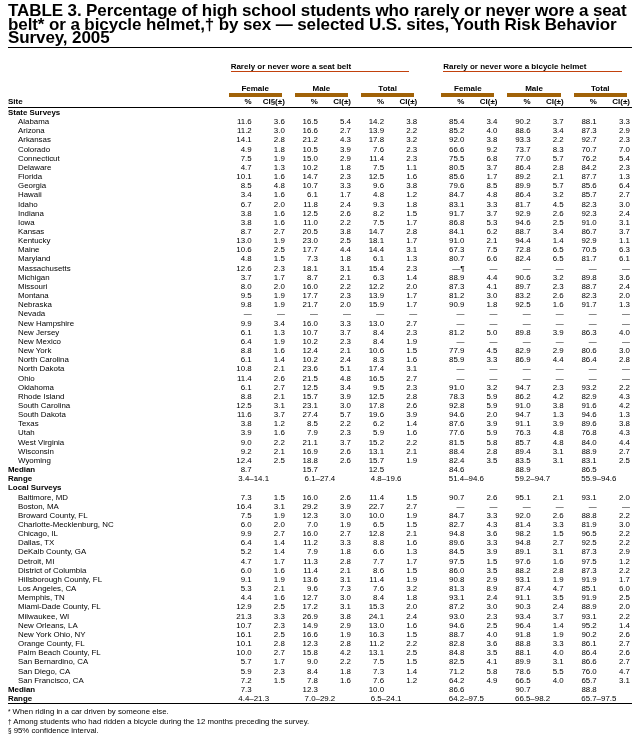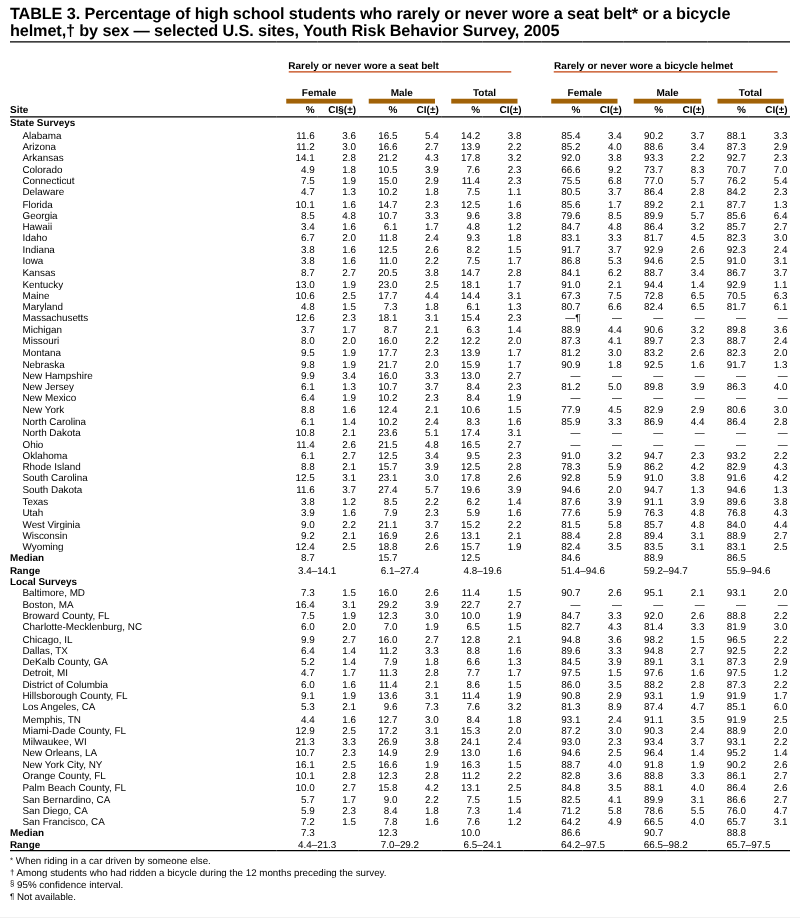--- a/index.html
+++ b/index.html
@@ -2,21 +2,21 @@
 <html><head>
 <meta charset="utf-8">
 <style>
   html,body{margin:0;padding:0;background:#e8e8e8;}
   .page{
     width:640px;height:734px;box-sizing:border-box;
     background:#ffffff;color:#000;
     padding:4px 8px 0 8px;overflow:hidden;
     font-family:"Liberation Sans","DejaVu Sans",sans-serif;
   }
-  .title{font-weight:bold;font-size:13px;line-height:13.5px;letter-spacing:-0.1px;}
+  .title{font-weight:bold;font-size:17px;line-height:13.5px;letter-spacing:-0.1px;}
   table{border-collapse:collapse;table-layout:fixed;width:624px;margin-top:2px;border-bottom:1px solid #000;}
   col.site{width:212px;}
   col.n{width:33px;}
   col.gap{width:14px;}
   th,td{padding:0;margin:0;font-size:7.9px;line-height:9.15px;white-space:nowrap;overflow:hidden;}
   thead th{font-weight:bold;font-size:8px;vertical-align:bottom;}
   tr.grprow th{border-top:1px solid #000;padding-top:2px;}
   .grpline{border-bottom:1px solid #c2410c;margin:12px 10px;text-align:left;padding-bottom:0px;}
   .subline{border-bottom:4px solid #a16207;margin:0 5px 0 8px;text-align:center;}
   tr.colsrow th{border-bottom:1px solid #000;padding-bottom:1px;}
@@ -438,20 +438,36 @@
           <td class="num">1.7</td>
           <td></td>
           <td class="num">90.9</td>
           <td class="num">1.8</td>
           <td class="num">92.5</td>
           <td class="num">1.6</td>
           <td class="num">91.7</td>
           <td class="num">1.3</td>
         </tr>
         <tr>
+          <td class="site">Nevada</td>
+          <td class="num">—</td>
+          <td class="num">—</td>
+          <td class="num">—</td>
+          <td class="num">—</td>
+          <td class="num">—</td>
+          <td class="num">—</td>
+          <td></td>
+          <td class="num">—</td>
+          <td class="num">—</td>
+          <td class="num">—</td>
+          <td class="num">—</td>
+          <td class="num">—</td>
+          <td class="num">—</td>
+        </tr>
+        <tr>
           <td class="site">New Hampshire</td>
           <td class="num">9.9</td>
           <td class="num">3.4</td>
           <td class="num">16.0</td>
           <td class="num">3.3</td>
           <td class="num">13.0</td>
           <td class="num">2.7</td>
           <td></td>
           <td class="num">—</td>
           <td class="num">—</td>
@@ -963,21 +979,21 @@
           <td class="num">1.6</td>
           <td></td>
           <td class="num">94.6</td>
           <td class="num">2.5</td>
           <td class="num">96.4</td>
           <td class="num">1.4</td>
           <td class="num">95.2</td>
           <td class="num">1.4</td>
         </tr>
         <tr>
-          <td class="site">New York City, NY</td>
+          <td class="site">New York Ohio, NY</td>
           <td class="num">16.1</td>
           <td class="num">2.5</td>
           <td class="num">16.6</td>
           <td class="num">1.9</td>
           <td class="num">16.3</td>
           <td class="num">1.5</td>
           <td></td>
           <td class="num">88.7</td>
           <td class="num">4.0</td>
           <td class="num">91.8</td>

